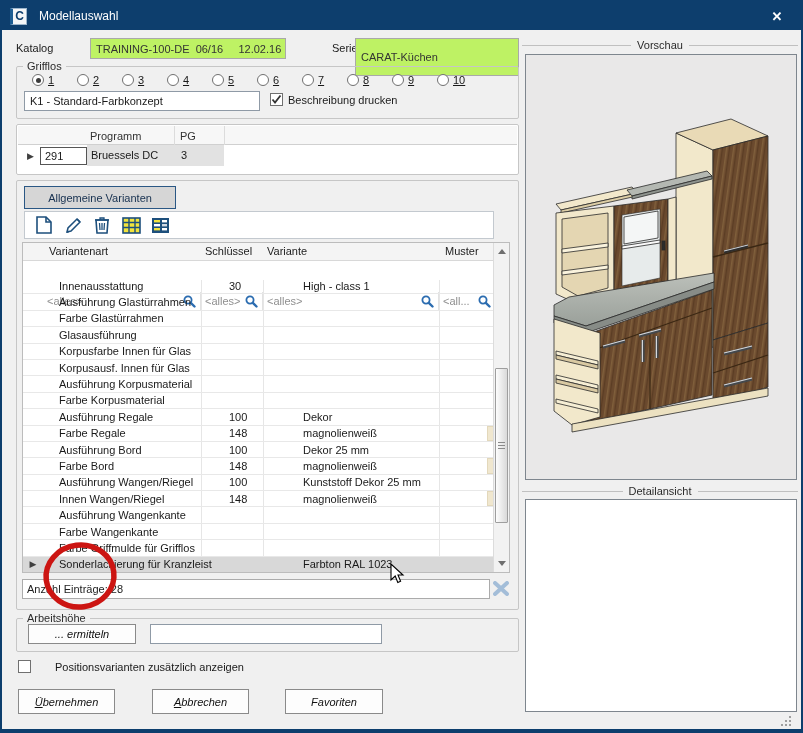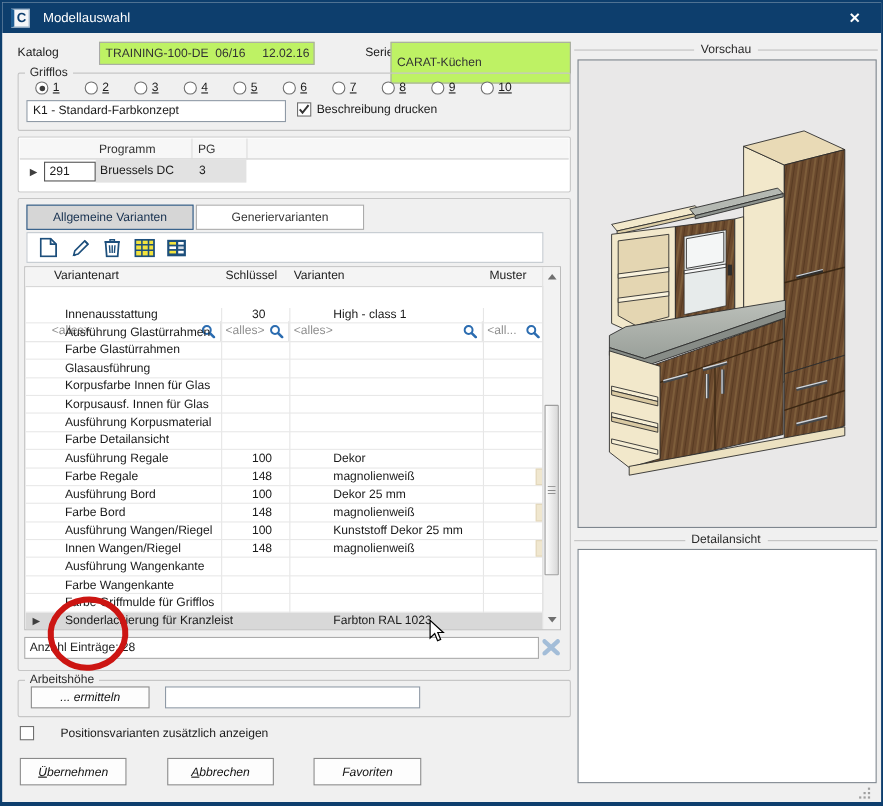--- a/index.html
+++ b/index.html
@@ -190,21 +190,20 @@
   <div class="pg-sep" style="left:172px;top:124px;height:19px"></div>
   <div class="pg-sep" style="left:222px;top:124px;height:19px"></div>
   <div class="pg-hl" style="left:85px;top:143px;width:137px;height:21px"></div>
   <span class="label marker" style="left:25px;top:149px">▶</span>
   <div class="cellbox" style="left:38px;top:145px;width:47px;height:18px">291</div>
   <span class="label" style="left:89px;top:147px">Bruessels DC</span>
   <span class="label" style="left:179px;top:147px">3</span>
 
   <fieldset class="grp" style="left:14px;top:178px;width:503px;height:430px"></fieldset>
   <div class="tab active" style="left:22px;top:184px;width:152px;height:23px">Allgemeine Varianten</div>
-  <div class="tab inactive" style="left:176px;top:184px;width:153px;height:23px">Generiervarianten</div>
 
   <div class="toolbar" style="left:22px;top:209px;width:470px;height:28px">
     <span class="tool">
       <svg width="16" height="18" viewBox="0 0 16 18">
           <path d="M1,1 L10,1 L15,6 L15,17 L1,17 Z" fill="#fff" stroke="var(--navyicon)" stroke-width="1.6"></path>
           <path d="M10,1 L10,6 L15,6" fill="none" stroke="var(--navyicon)" stroke-width="1.6"></path>
         </svg>
     </span>
     <span class="tool">
       <svg width="19" height="19" viewBox="0 0 19 19">
@@ -235,21 +234,21 @@
           <rect x="11" y="7" width="5" height="2.4" fill="#cfd8e2"></rect>
           <rect x="11" y="11" width="5" height="2.4" fill="#fff"></rect>
         </svg>
     </span>
   </div>
 
   <div class="vtable" style="left:20px;top:240px;width:488px;height:331px">
     <div class="v-headrow">
       <span style="left:26px">Variantenart</span>
       <span style="left:182px">Schlüssel</span>
-      <span style="left:244px">Varianten</span>
+      <span style="left:244px">Variante</span>
       <span style="left:422px">Muster</span>
     </div>
     <div class="v-filterrow">
       <div class="v-filtercell" style="left:20px;width:158px">
         <span class="ftext">&lt;alles&gt;</span>
         <svg width="13" height="13" viewBox="0 0 13 13">
             <circle cx="5" cy="5" r="3.6" fill="none" stroke="var(--accent)" stroke-width="1.8"></circle>
             <path d="M7.8,7.8 L11.5,11.5" stroke="var(--accent)" stroke-width="2.4" stroke-linecap="round"></path>
           </svg>
       </div>
@@ -324,21 +323,21 @@
   </div>
         <div class="vrow">
     <span class="vc vc-marker marker"></span>
     <span class="vc vc-art">Ausführung Korpusmaterial</span>
     <span class="vc vc-key"></span>
     <span class="vc vc-var"></span>
     <span class="vc vc-muster"></span>
   </div>
         <div class="vrow">
     <span class="vc vc-marker marker"></span>
-    <span class="vc vc-art">Farbe Detailansicht</span>
+    <span class="vc vc-art">Farbe Korpusmaterial</span>
     <span class="vc vc-key"></span>
     <span class="vc vc-var"></span>
     <span class="vc vc-muster"></span>
   </div>
         <div class="vrow">
     <span class="vc vc-marker marker"></span>
     <span class="vc vc-art">Ausführung Regale</span>
     <span class="vc vc-key">100</span>
     <span class="vc vc-var">Dekor</span>
     <span class="vc vc-muster"></span>

